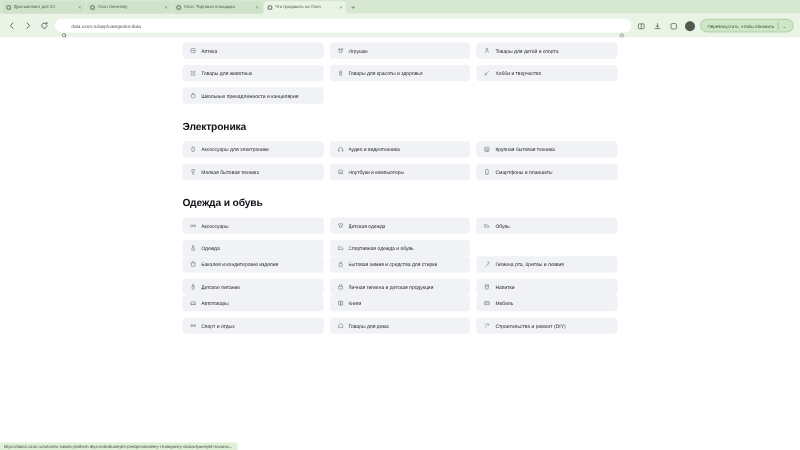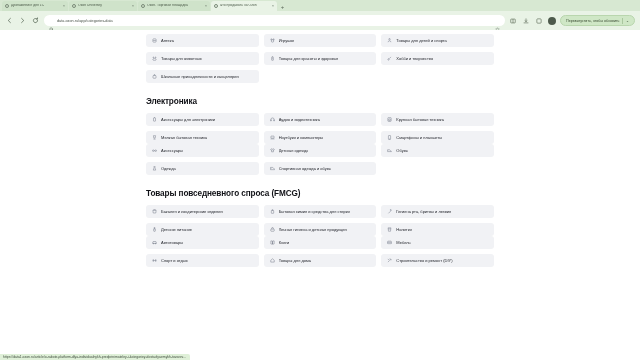--- a/index.html
+++ b/index.html
@@ -394,20 +394,21 @@
                   <rect x="3.4" y="1.2" width="5.2" height="9.6" rx="1.1"></rect>
                   <path d="M5.2 9.2h1.6"></path>
                 </svg>
             </span>
             <span class="card-label">Смартфоны и планшеты</span>
           </div>
         </div>
       </div>
 
       <div class="section">
+        <h2 class="section-title">Одежда и обувь</h2>
         <div class="grid">
           <div class="card">
             <span class="card-icon">
               <svg viewBox="0 0 12 12" fill="none" stroke="currentColor" stroke-width="1.1">
                   <circle cx="3.1" cy="6.4" r="1.9"></circle>
                   <circle cx="8.9" cy="6.4" r="1.9"></circle>
                   <path d="M5 6.4h2"></path>
                 </svg>
             </span>
             <span class="card-label">Аксессуары</span>
@@ -442,21 +443,20 @@
                   <path d="M1.2 8.8h9.6V7.4c0-1-1-1.4-2.2-1.8L6.4 3.4H1.2z"></path>
                   <path d="M3.4 5.6l1 1"></path>
                 </svg>
             </span>
             <span class="card-label">Спортивная одежда и обувь</span>
           </div>
         </div>
       </div>
 
       <div class="section">
-        <h2 class="section-title">Товары повседневного спроса (FMCG)</h2>
         <div class="grid">
           <div class="card">
             <span class="card-icon">
               <svg viewBox="0 0 12 12" fill="none" stroke="currentColor" stroke-width="1.1">
                   <path d="M2 3.2h8l-.9 6.4H2.9z"></path>
                   <path d="M4.2 3.2V2a1.8 1.8 0 0 1 3.6 0v1.2"></path>
                 </svg>
             </span>
             <span class="card-label">Бакалея и кондитерские изделия</span>
           </div>

